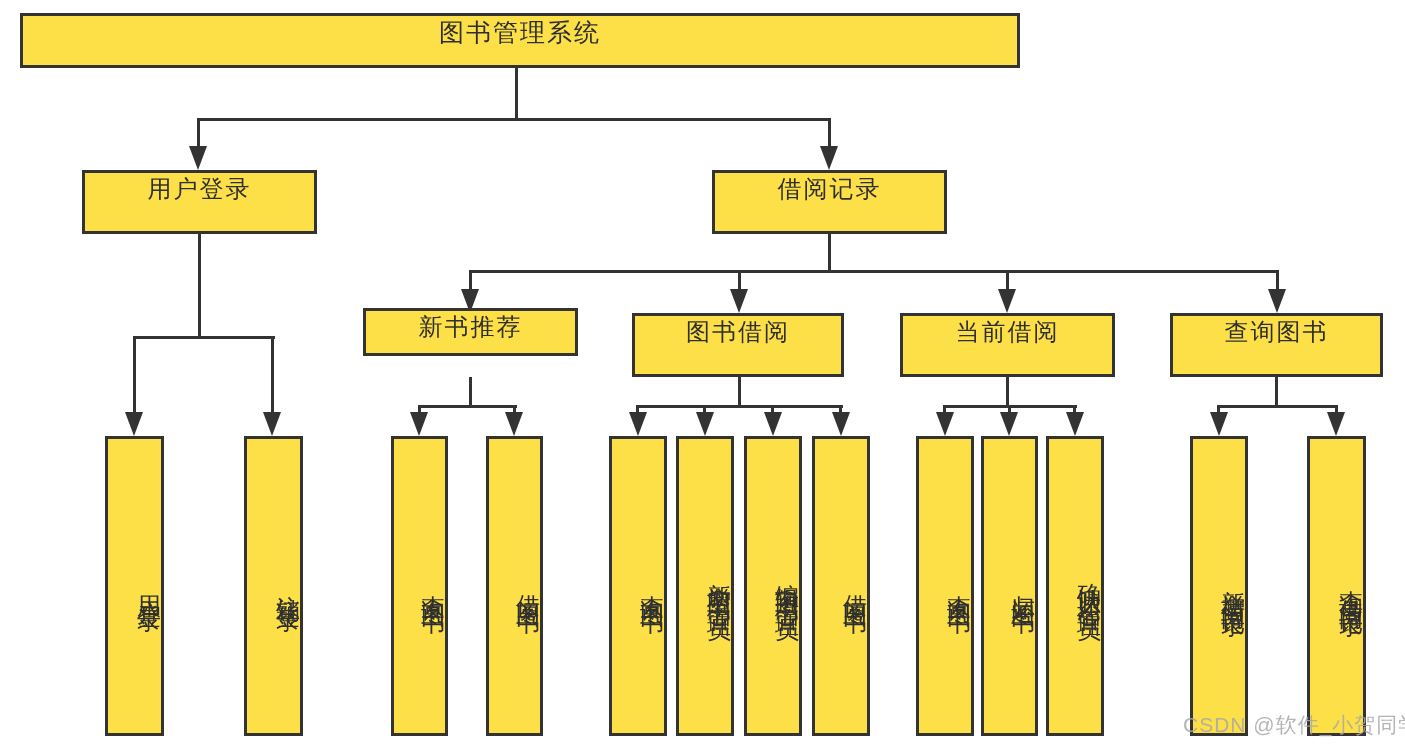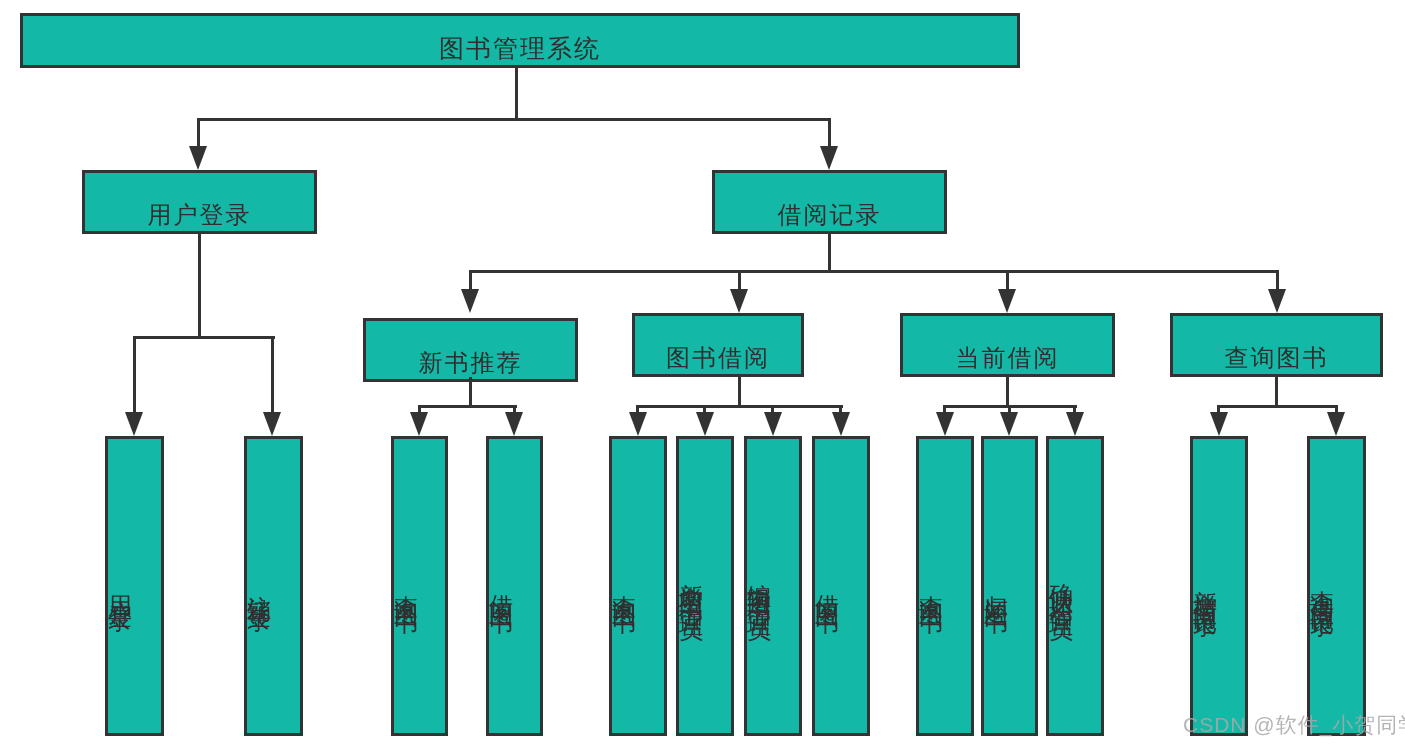--- a/index.html
+++ b/index.html
@@ -9,22 +9,22 @@
     font-family: "Liberation Sans", sans-serif;
     color: #2f2f2f;
   }
   .stage {
     position: relative; width: 1405px; height: 747px;
     background: #ffffff; overflow: hidden;
   }
   .box {
     position: absolute;
     border: 3px solid #333333;
-    background: #14b8a6;
-    display: flex; align-items: flex-end; justify-content: center;
+    background: #fde047;
+    display: flex; align-items: flex-start; justify-content: center;
     text-align: center;
   }
   .box.h { font-size: 24px; letter-spacing: 2px; }
   .box.root { font-size: 25px; }
   .box.v {
     writing-mode: vertical-rl;
     font-size: 24px;
     letter-spacing: 5px;
     line-height: 1;
   }
@@ -77,24 +77,24 @@
   <div class="hl" style="left:469px;top:270px;width:810px;"></div>
   <div class="vl" style="left:469px;top:270px;height:21px;"></div>
   <div class="ar" style="left:461px;top:289px;"></div>
   <div class="vl" style="left:738px;top:270px;height:21px;"></div>
   <div class="ar" style="left:730px;top:289px;"></div>
   <div class="vl" style="left:1006px;top:270px;height:21px;"></div>
   <div class="ar" style="left:998px;top:289px;"></div>
   <div class="vl" style="left:1276px;top:270px;height:21px;"></div>
   <div class="ar" style="left:1268px;top:289px;"></div>
 
-  <div class="box h" style="left:363px;top:318px;width:215px;height:64px;">
+  <div class="box h" style="left:363px;top:308px;width:215px;height:48px;">
     <span>新书推荐</span>
   </div>
-  <div class="box h" style="left:632px;top:313px;width:172px;height:64px;">
+  <div class="box h" style="left:632px;top:313px;width:212px;height:64px;">
     <span>图书借阅</span>
   </div>
   <div class="box h" style="left:900px;top:313px;width:215px;height:64px;">
     <span>当前借阅</span>
   </div>
   <div class="box h" style="left:1170px;top:313px;width:213px;height:64px;">
     <span>查询图书</span>
   </div>
 
   <div class="vl" style="left:469px;top:377px;height:30px;"></div>

